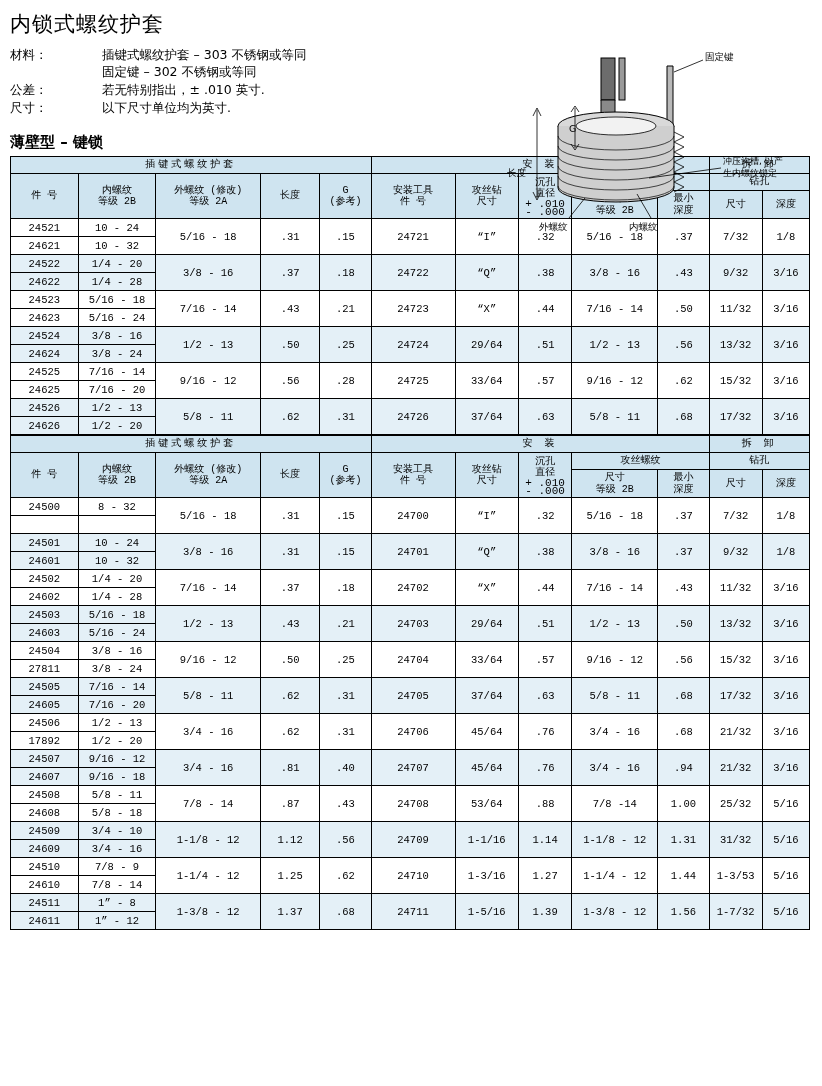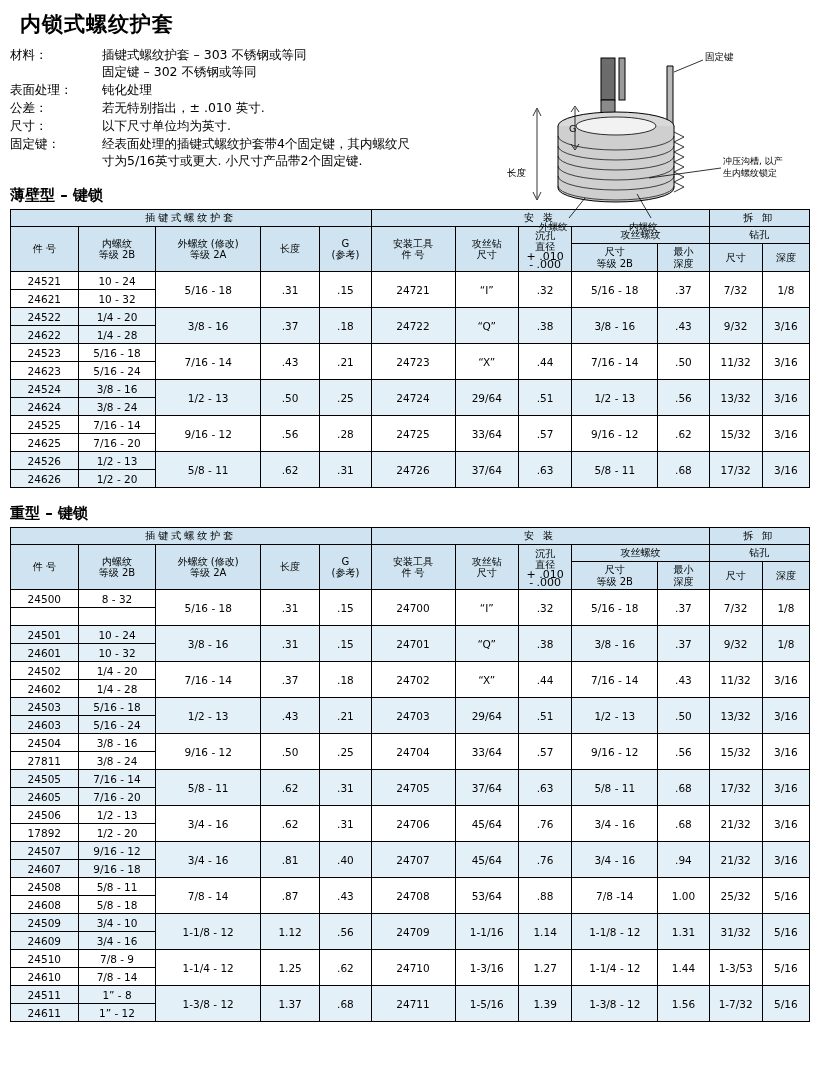--- a/index.html
+++ b/index.html
@@ -6,22 +6,22 @@
   body{
     width:822px;
     background:#fff;
     font-family:"DejaVu Sans","Liberation Sans",sans-serif;
     color:#000;
     font-size:11px;
   }
   .page{width:822px;min-height:1086px;position:relative;padding:0;box-sizing:border-box;}
   .title{
     font-size:21px;
-    font-weight:bold;
-    margin:10px 0 8px 20px;
+    font-weight:normal;
+    margin:10px 0 8px 10px;
     letter-spacing:1px;
   }
   .specs{margin-left:10px;width:430px;font-size:12.5px;line-height:17px;}
   .specs table{border-collapse:collapse;}
   .specs td{vertical-align:top;padding:0 0 1px 0;margin-top:13px;}
   .spec-label{width:92px;white-space:nowrap;}
   .spec-val{}
   .fig{
     position:absolute;
     left:489px;
@@ -33,20 +33,21 @@
     font-size:15px;
     font-weight:bold;
     margin:16px 16px 4px 10px;
   }
   table.grid{
     border-collapse:collapse;
     margin-left:10px;
     width:800px;
     font-size:10.5px;
     table-layout:fixed;
+    font-family:Liberation Mono, monospace;
   }
   table.grid th, table.grid td{
     border:1px solid #000;
     text-align:center;
     padding:1px 2px;
     line-height:12px;
   }
   table.grid thead th{
     background:#cfe4f0;
     font-weight:normal;
@@ -74,37 +75,26 @@
     <table>
       <tbody>
         <tr>
           <td class="spec-label">材料：</td>
           <td class="spec-val">
             <div>插键式螺纹护套 – 303 不锈钢或等同</div>
             <div>固定键 – 302 不锈钢或等同</div>
           </td>
         </tr>
         <tr>
-          <td class="spec-label">表面处理：</td>
-          <td class="spec-val">钝化处理</td>
-        </tr>
-        <tr>
           <td class="spec-label">公差：</td>
           <td class="spec-val">若无特别指出，± .010 英寸.</td>
         </tr>
         <tr>
           <td class="spec-label">尺寸：</td>
           <td class="spec-val">以下尺寸单位均为英寸.</td>
-        </tr>
-        <tr>
-          <td class="spec-label">固定键：</td>
-          <td class="spec-val">
-            <div>经表面处理的插键式螺纹护套带4个固定键，其内螺纹尺</div>
-            <div>寸为5/16英寸或更大. 小尺寸产品带2个固定键.</div>
-          </td>
         </tr>
       </tbody>
     </table>
   </div>
 
   <div class="fig">
     <svg width="345" height="195" viewBox="0 0 345 195">
 
       <g stroke="#000" fill="none" stroke-width="1">
         <rect x="112" y="10" width="14" height="42" fill="#6c6c6c" stroke="#000"></rect>
@@ -351,21 +341,20 @@
           <td class="cell" rowspan="2">17/32</td>
           <td class="cell" rowspan="2">3/16</td>
         </tr>
         <tr class="rowB">
           <td class="cell">24626</td>
           <td class="cell">1/2 - 20</td>
         </tr>
       </tbody>
   </table>
 
-  <div class="sec-title">重型 – 键锁</div>
   <table class="grid">
     <colgroup>
       <col style="width:66px">
         <col style="width:76px">
         <col style="width:102px">
         <col style="width:58px">
         <col style="width:50px">
       <col style="width:82px">
         <col style="width:62px">
         <col style="width:52px">

